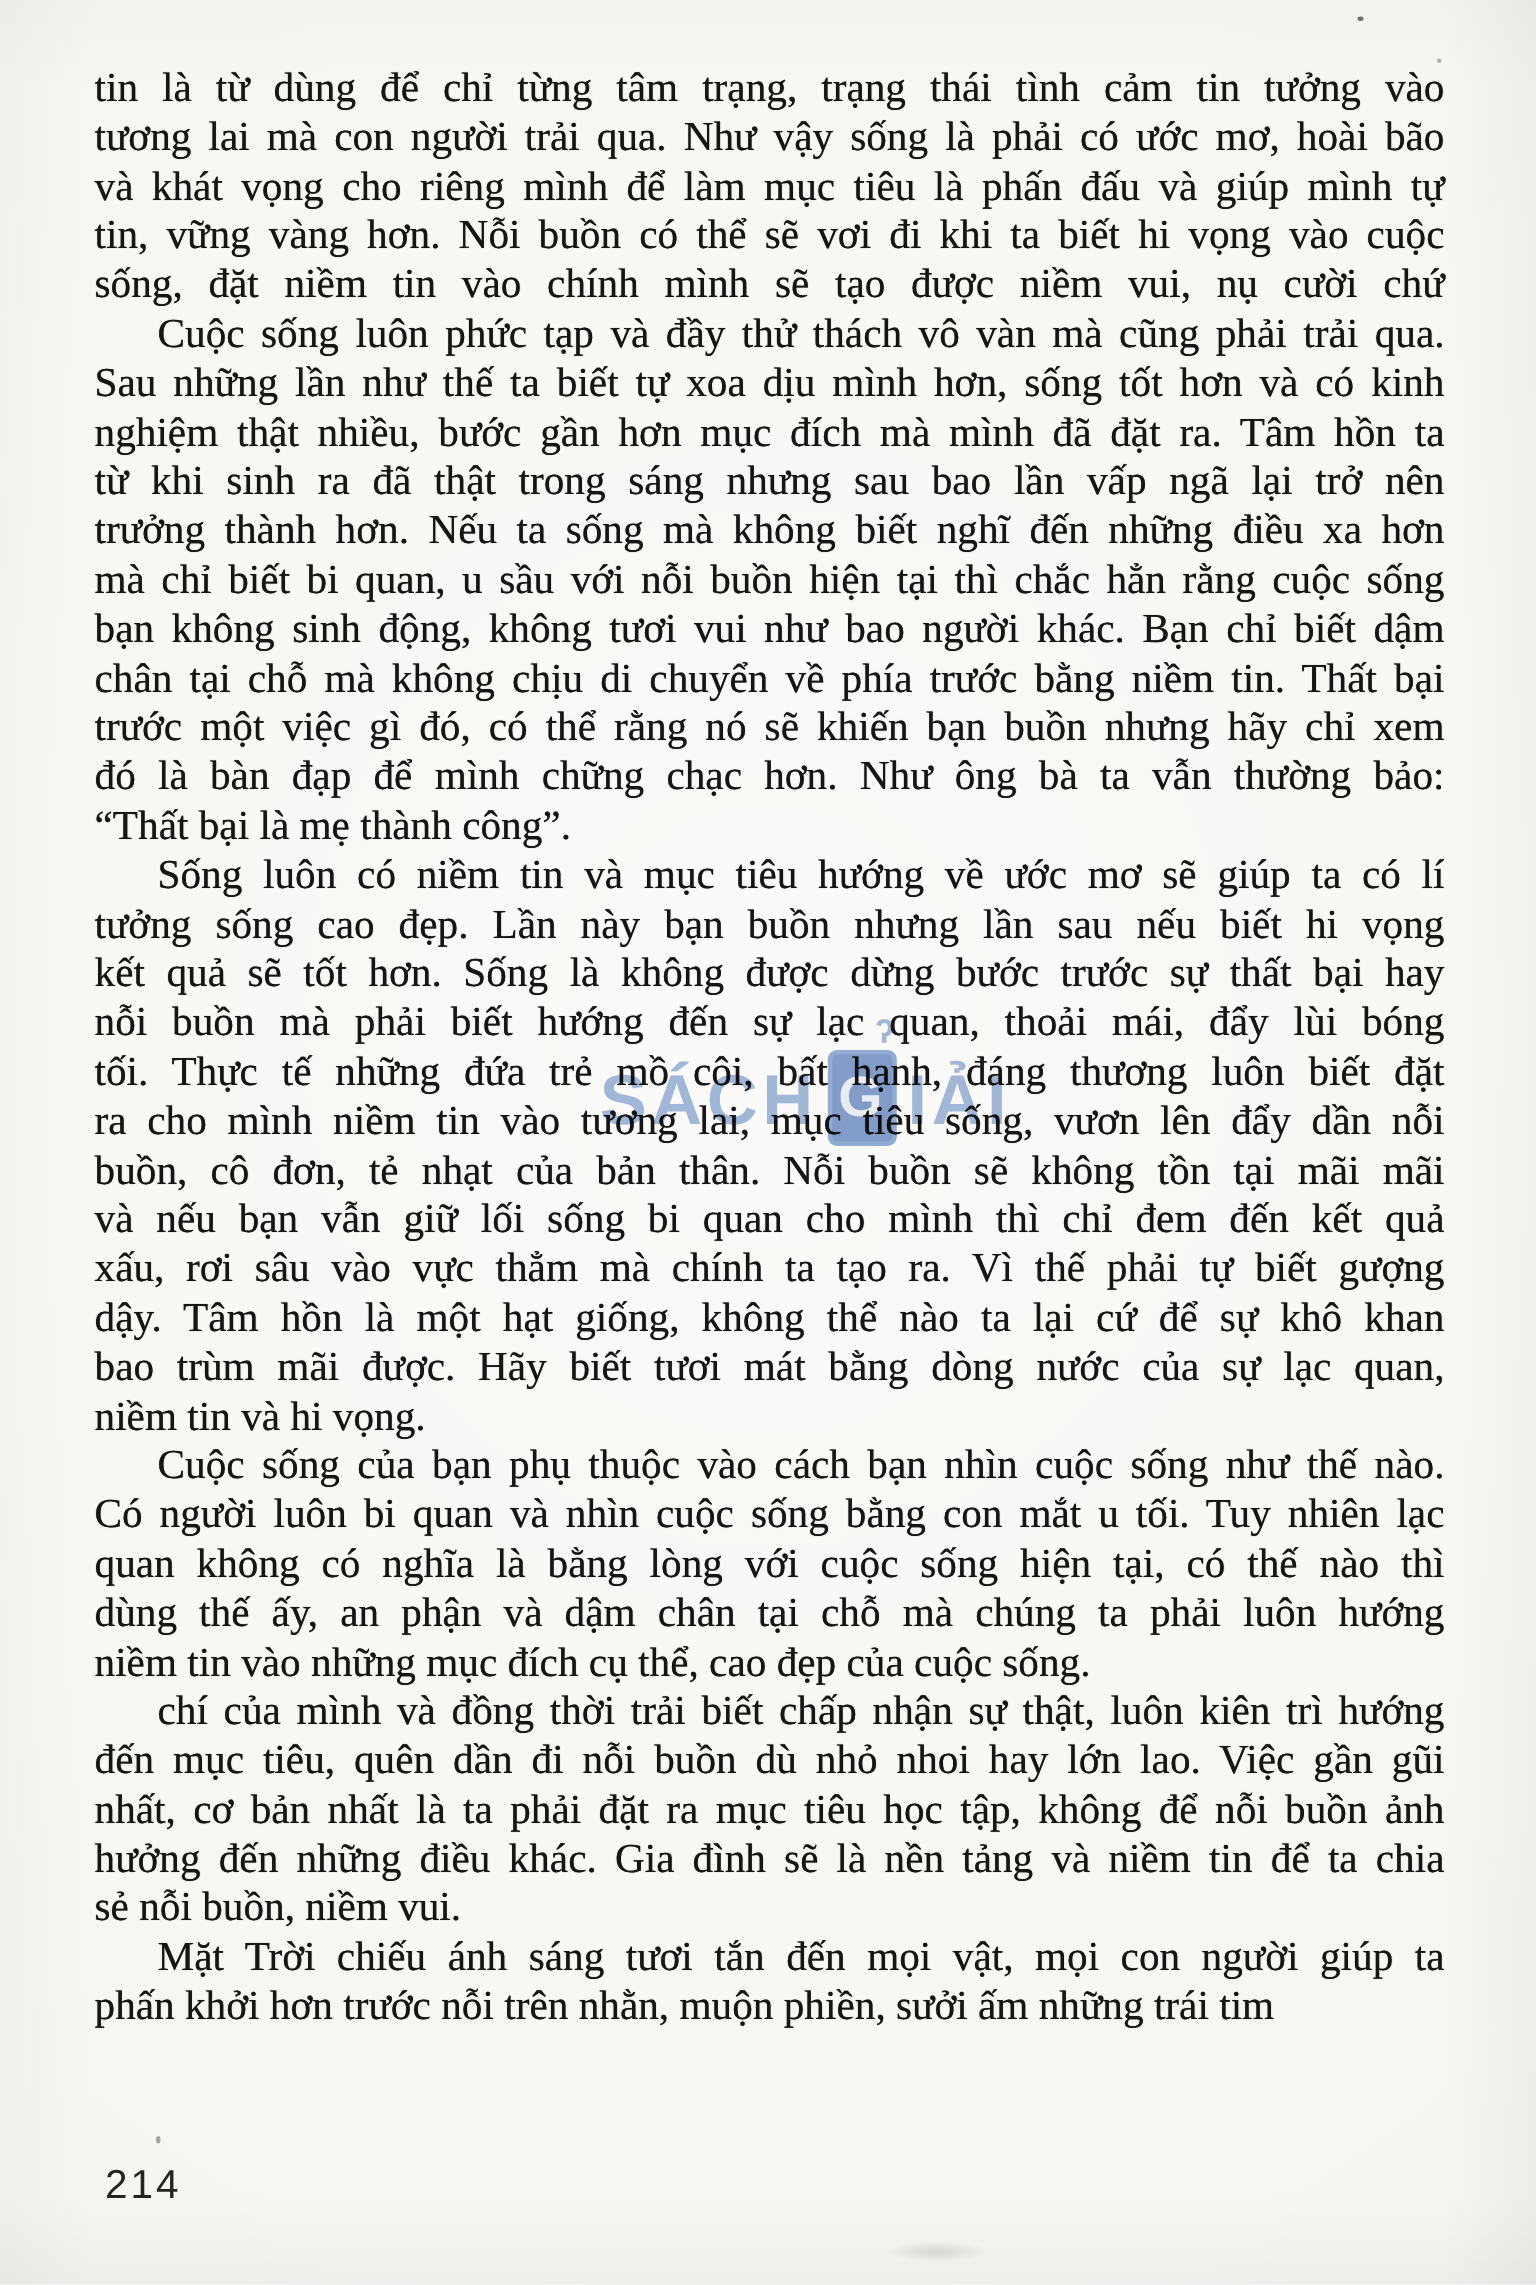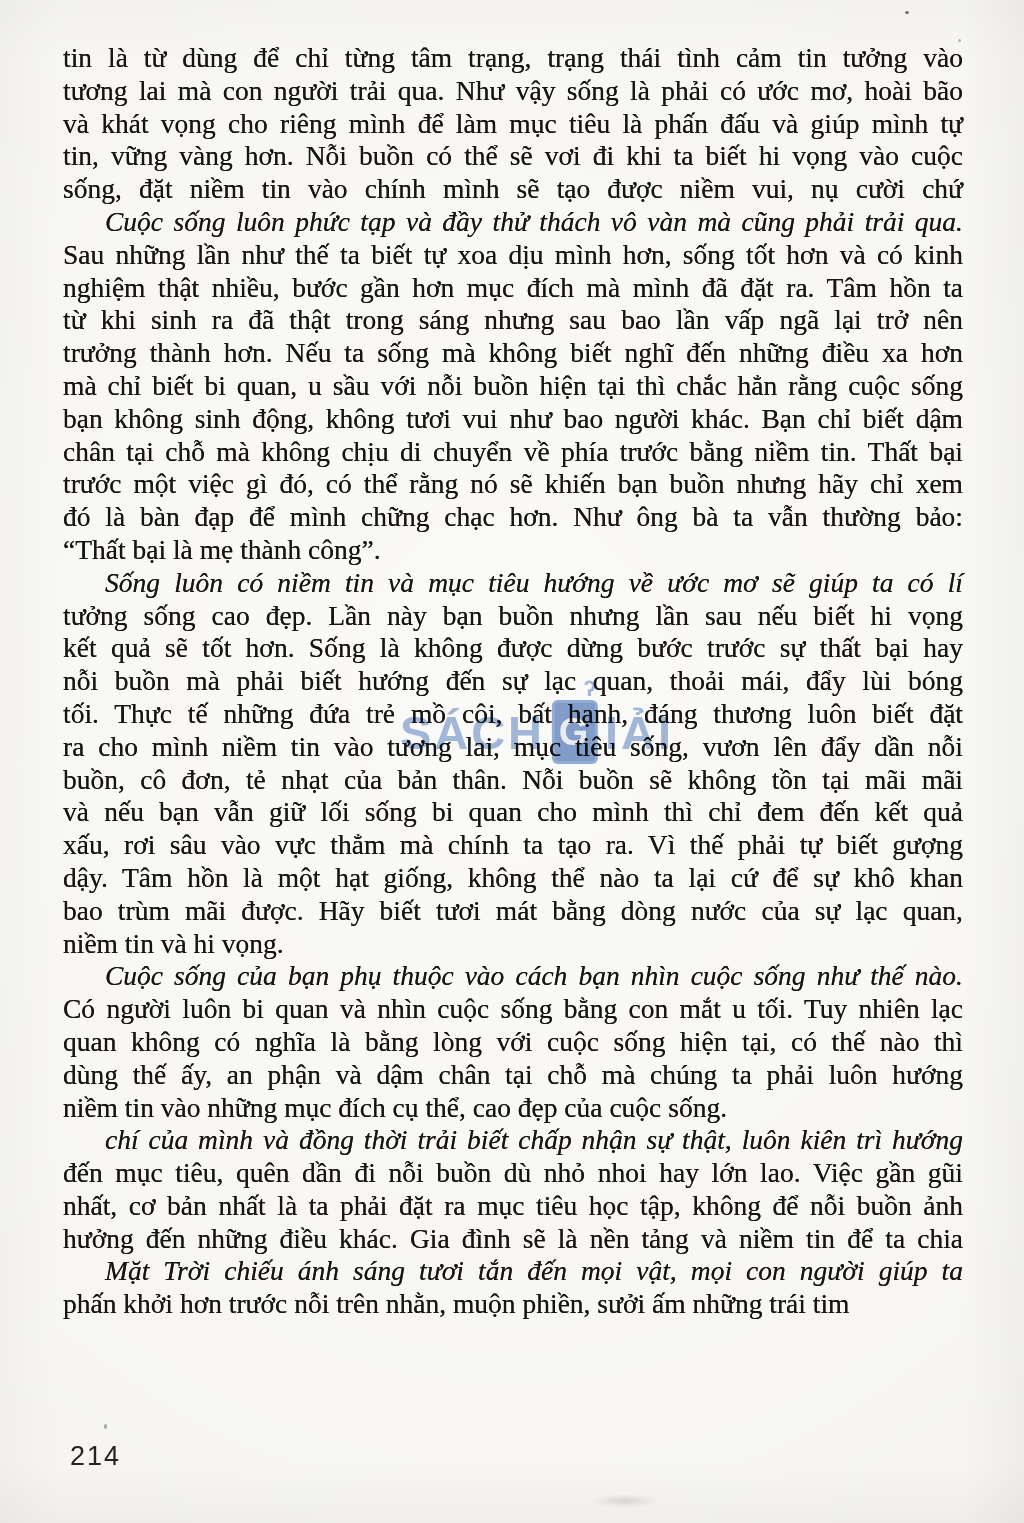--- a/index.html
+++ b/index.html
@@ -26,21 +26,21 @@
     color: #171513;
     text-shadow: 0 0 0.45px rgba(23,21,19,0.85);
   }
   .para { margin: 0; }
   .line {
     text-align: justify;
     text-align-last: justify;
     white-space: normal;
   }
   .line.last { text-align-last: left; }
-  .para.indent .line:first-child { text-indent: 42px; font-style: italic; }
+  .para.indent .line:first-child { text-indent: 42px; }
 
   
   .watermark {
     position: absolute;
     left: 537px; top: 700px;
     transform: translateX(-50%);
     display: flex; flex-direction: row; 
     mix-blend-mode: multiply;
     pointer-events: none;
     font-family: "Liberation Sans", "DejaVu Sans", sans-serif;
@@ -142,20 +142,21 @@
         <div class="line">Có người luôn bi quan và nhìn cuộc sống bằng con mắt u tối. Tuy nhiên lạc</div>
         <div class="line">quan không có nghĩa là bằng lòng với cuộc sống hiện tại, có thế nào thì</div>
         <div class="line">dùng thế ấy, an phận và dậm chân tại chỗ mà chúng ta phải luôn hướng</div>
         <div class="line last">niềm tin vào những mục đích cụ thể, cao đẹp của cuộc sống.</div>
       </div>
       <div class="para indent">
         <div class="line">chí của mình và đồng thời trải biết chấp nhận sự thật, luôn kiên trì hướng</div>
         <div class="line">đến mục tiêu, quên dần đi nỗi buồn dù nhỏ nhoi hay lớn lao. Việc gần gũi</div>
         <div class="line">nhất, cơ bản nhất là ta phải đặt ra mục tiêu học tập, không để nỗi buồn ảnh</div>
         <div class="line">hưởng đến những điều khác. Gia đình sẽ là nền tảng và niềm tin để ta chia</div>
+        <div class="line last">sẻ nỗi buồn, niềm vui.</div>
       </div>
       <div class="para indent">
         <div class="line">Mặt Trời chiếu ánh sáng tươi tắn đến mọi vật, mọi con người giúp ta</div>
         <div class="line last">phấn khởi hơn trước nỗi trên nhằn, muộn phiền, sưởi ấm những trái tim</div>
       </div>
     </div>
 
   <div class="watermark">
     <div class="wm-row">
       <span class="wm-text">SÁCH</span>

